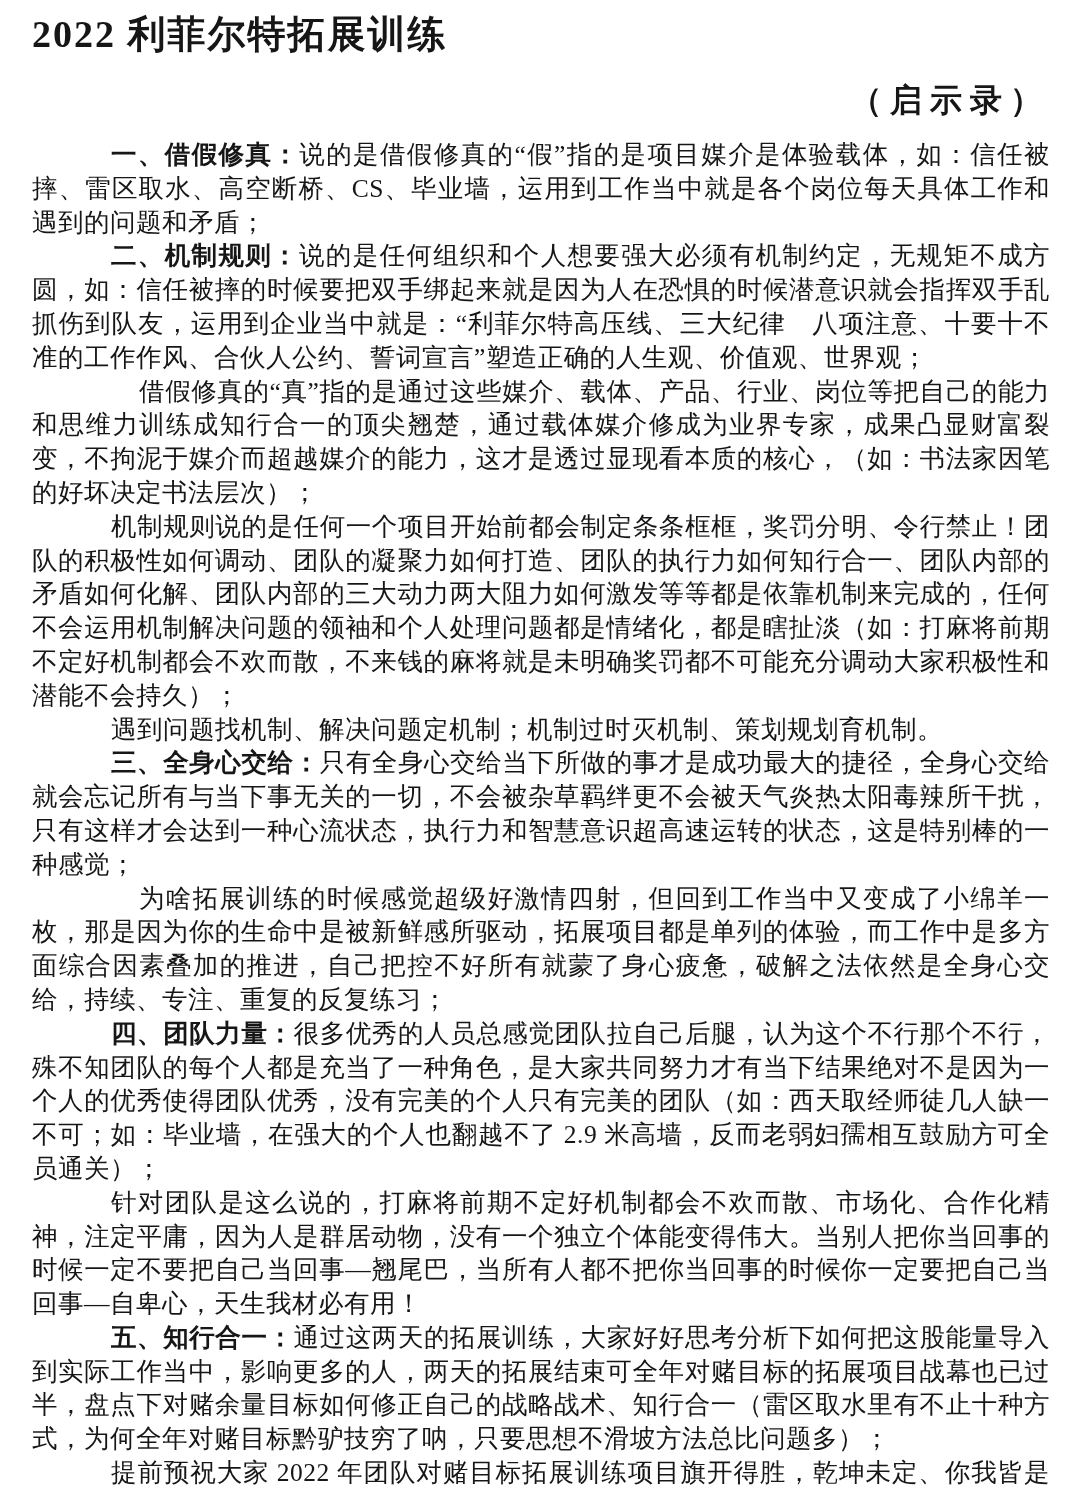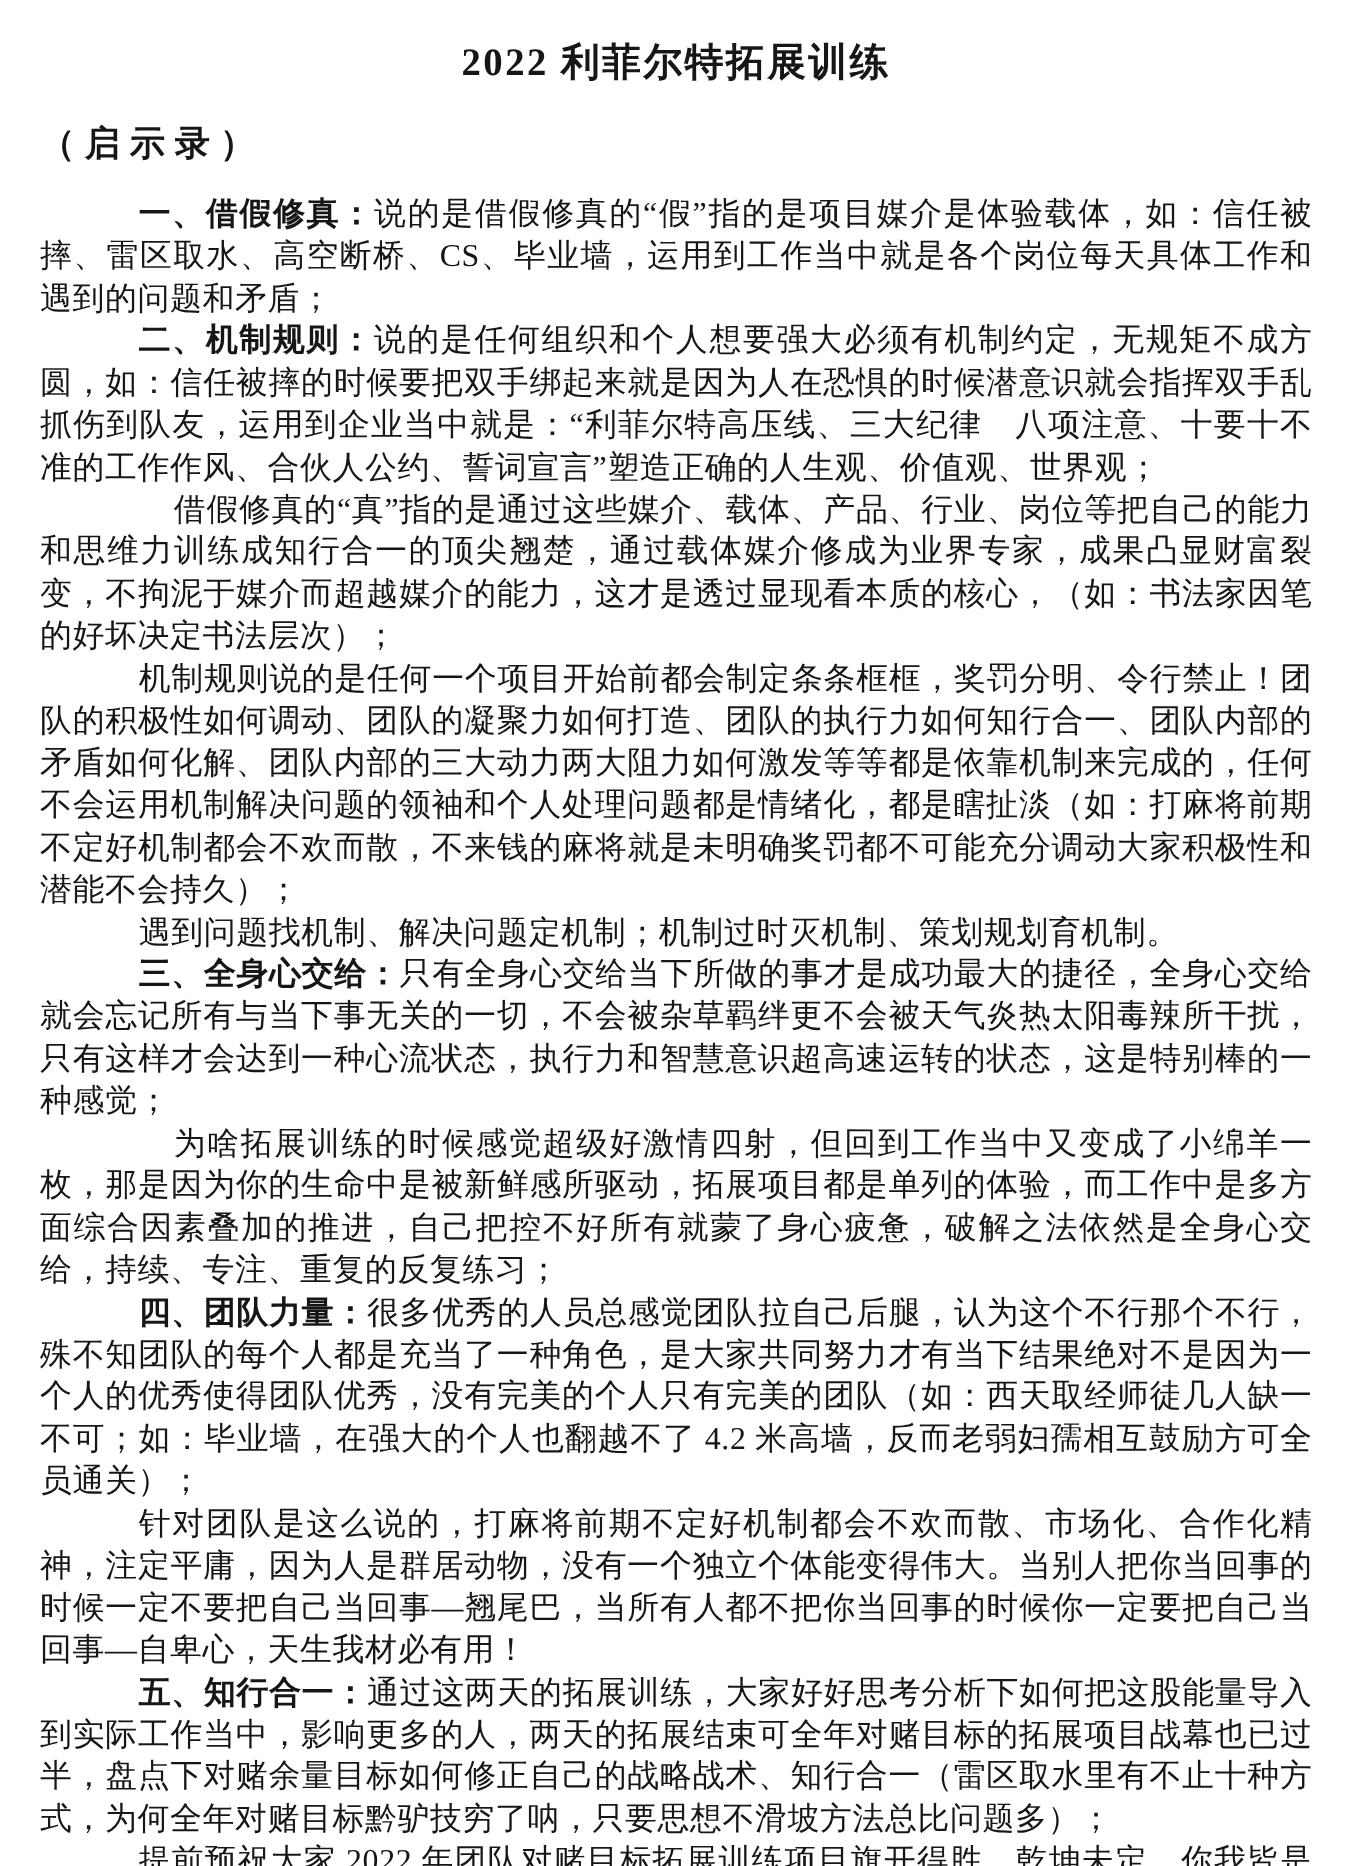--- a/index.html
+++ b/index.html
@@ -15,31 +15,30 @@
     color: #161616;
   }
   .page {
     box-sizing: border-box;
     width: 1080px;
     height: 1493px;
     padding: 4px 30px 0 32px;
     background: #ffffff;
   }
   .doc-title {
-    margin: 20px 0 0 0;
-    text-align: center;
-    font-size: 31px;
+    margin: 4px 0 0 0;
+    font-size: 38px;
     font-weight: bold;
     line-height: 52px;
     letter-spacing: 2px;
   }
   .doc-subtitle {
     margin: 14px 0 12px 0;
-    text-align: left;
-    font-size: 28px;
+    text-align: right;
+    font-size: 32px;
     font-weight: bold;
     line-height: 52px;
     letter-spacing: 8px;
   }
   .body-text {
     margin-top: 6px;
   }
   .para {
     margin: 0;
     font-size: 25.5px;
@@ -74,21 +73,21 @@
     <p class="para deep"><span class="lead"></span><span>借假修真的“真”指的是通过这些媒介、载体、产品、行业、岗位等把自己的能力和思维力训练成知行合一的顶尖翘楚，通过载体媒介修成为业界专家，成果凸显财富裂变，不拘泥于媒介而超越媒介的能力，这才是透过显现看本质的核心，（如：书法家因笔的好坏决定书法层次）；</span></p>
 
     <p class="para"><span class="lead"></span><span>机制规则说的是任何一个项目开始前都会制定条条框框，奖罚分明、令行禁止！团队的积极性如何调动、团队的凝聚力如何打造、团队的执行力如何知行合一、团队内部的矛盾如何化解、团队内部的三大动力两大阻力如何激发等等都是依靠机制来完成的，任何不会运用机制解决问题的领袖和个人处理问题都是情绪化，都是瞎扯淡（如：打麻将前期不定好机制都会不欢而散，不来钱的麻将就是未明确奖罚都不可能充分调动大家积极性和潜能不会持久）；</span></p>
 
     <p class="para"><span class="lead"></span><span>遇到问题找机制、解决问题定机制；机制过时灭机制、策划规划育机制。</span></p>
 
     <p class="para"><span class="lead">三、全身心交给：</span><span>只有全身心交给当下所做的事才是成功最大的捷径，全身心交给就会忘记所有与当下事无关的一切，不会被杂草羁绊更不会被天气炎热太阳毒辣所干扰，只有这样才会达到一种心流状态，执行力和智慧意识超高速运转的状态，这是特别棒的一种感觉；</span></p>
 
     <p class="para deep"><span class="lead"></span><span>为啥拓展训练的时候感觉超级好激情四射，但回到工作当中又变成了小绵羊一枚，那是因为你的生命中是被新鲜感所驱动，拓展项目都是单列的体验，而工作中是多方面综合因素叠加的推进，自己把控不好所有就蒙了身心疲惫，破解之法依然是全身心交给，持续、专注、重复的反复练习；</span></p>
 
-    <p class="para"><span class="lead">四、团队力量：</span><span>很多优秀的人员总感觉团队拉自己后腿，认为这个不行那个不行，殊不知团队的每个人都是充当了一种角色，是大家共同努力才有当下结果绝对不是因为一个人的优秀使得团队优秀，没有完美的个人只有完美的团队（如：西天取经师徒几人缺一不可；如：毕业墙，在强大的个人也翻越不了 4.2 米高墙，反而老弱妇孺相互鼓励方可全员通关）；</span></p>
+    <p class="para"><span class="lead">四、团队力量：</span><span>很多优秀的人员总感觉团队拉自己后腿，认为这个不行那个不行，殊不知团队的每个人都是充当了一种角色，是大家共同努力才有当下结果绝对不是因为一个人的优秀使得团队优秀，没有完美的个人只有完美的团队（如：西天取经师徒几人缺一不可；如：毕业墙，在强大的个人也翻越不了 2.9 米高墙，反而老弱妇孺相互鼓励方可全员通关）；</span></p>
 
     <p class="para"><span class="lead"></span><span>针对团队是这么说的，打麻将前期不定好机制都会不欢而散、市场化、合作化精神，注定平庸，因为人是群居动物，没有一个独立个体能变得伟大。当别人把你当回事的时候一定不要把自己当回事—翘尾巴，当所有人都不把你当回事的时候你一定要把自己当回事—自卑心，天生我材必有用！</span></p>
 
     <p class="para"><span class="lead">五、知行合一：</span><span>通过这两天的拓展训练，大家好好思考分析下如何把这股能量导入到实际工作当中，影响更多的人，两天的拓展结束可全年对赌目标的拓展项目战幕也已过半，盘点下对赌余量目标如何修正自己的战略战术、知行合一（雷区取水里有不止十种方式，为何全年对赌目标黔驴技穷了呐，只要思想不滑坡方法总比问题多）；</span></p>
 
     <p class="para"><span class="lead"></span><span>提前预祝大家 2022 年团队对赌目标拓展训练项目旗开得胜，乾坤未定、你我皆是黑马！</span></p>
 
   </div>
 
 </div>

